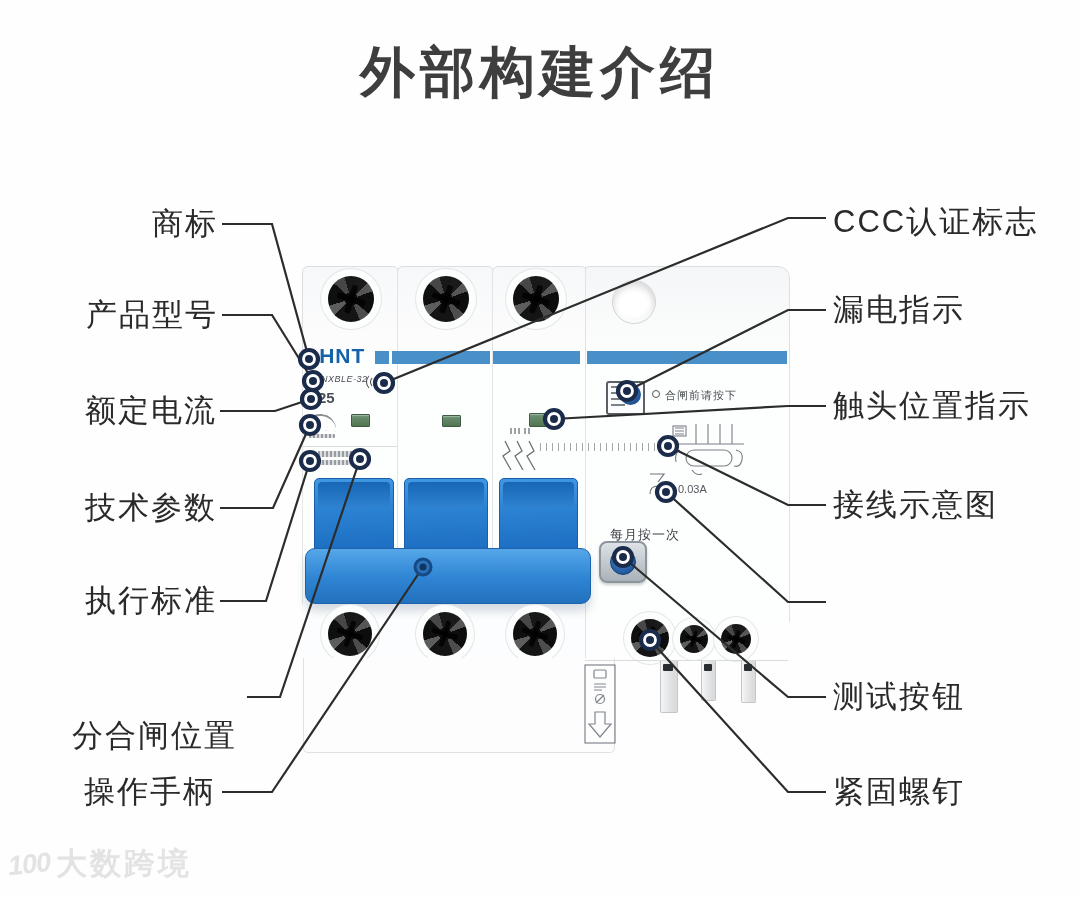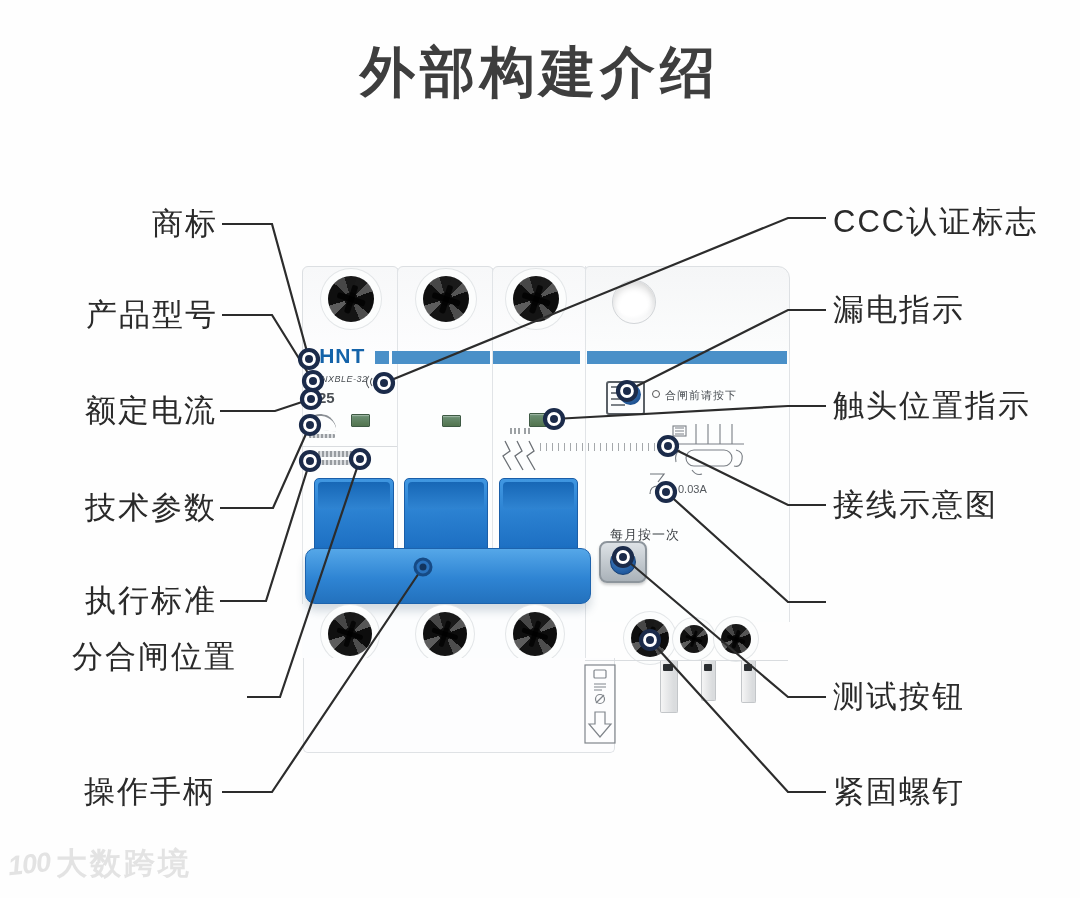--- a/index.html
+++ b/index.html
@@ -237,21 +237,21 @@
   <div class="abs pin" style="left:660px;top:660px;width:16px;height:52px;"></div>
   <div class="abs pin" style="left:701px;top:660px;width:13px;height:40px;"></div>
   <div class="abs pin" style="left:741px;top:660px;width:13px;height:42px;"></div>
   <div class="abs hline" style="left:585px;top:660px;width:203px;"></div>
 
   <div class="lbl lbl-left" style="right:862px;top:206px;">商标</div>
   <div class="lbl lbl-left" style="right:862px;top:297px;">产品型号</div>
   <div class="lbl lbl-left" style="right:863px;top:393px;">额定电流</div>
   <div class="lbl lbl-left" style="right:863px;top:583px;">执行标准</div>
   <div class="lbl lbl-left" style="right:863px;top:490px;">技术参数</div>
-  <div class="lbl lbl-left" style="right:843px;top:639px;">分合闸位置</div>
+  <div class="lbl lbl-left" style="right:843px;top:718px;">分合闸位置</div>
   <div class="lbl lbl-left" style="right:864px;top:774px;margin-left:48px;">操作手柄</div>
 
   <div class="lbl" style="left:833px;top:292px;">漏电指示</div>
   <div class="lbl" style="left:833px;top:204px;">CCC认证标志</div>
   <div class="lbl" style="left:833px;top:388px;">触头位置指示</div>
   <div class="lbl" style="left:833px;top:487px;">接线示意图</div>
   <div class="lbl" style="left:833px;top:679px;">测试按钮</div>
   <div class="lbl" style="left:833px;top:774px;">紧固螺钉</div>
 
   <svg class="overlay" width="1080" height="898" viewBox="0 0 1080 898">

